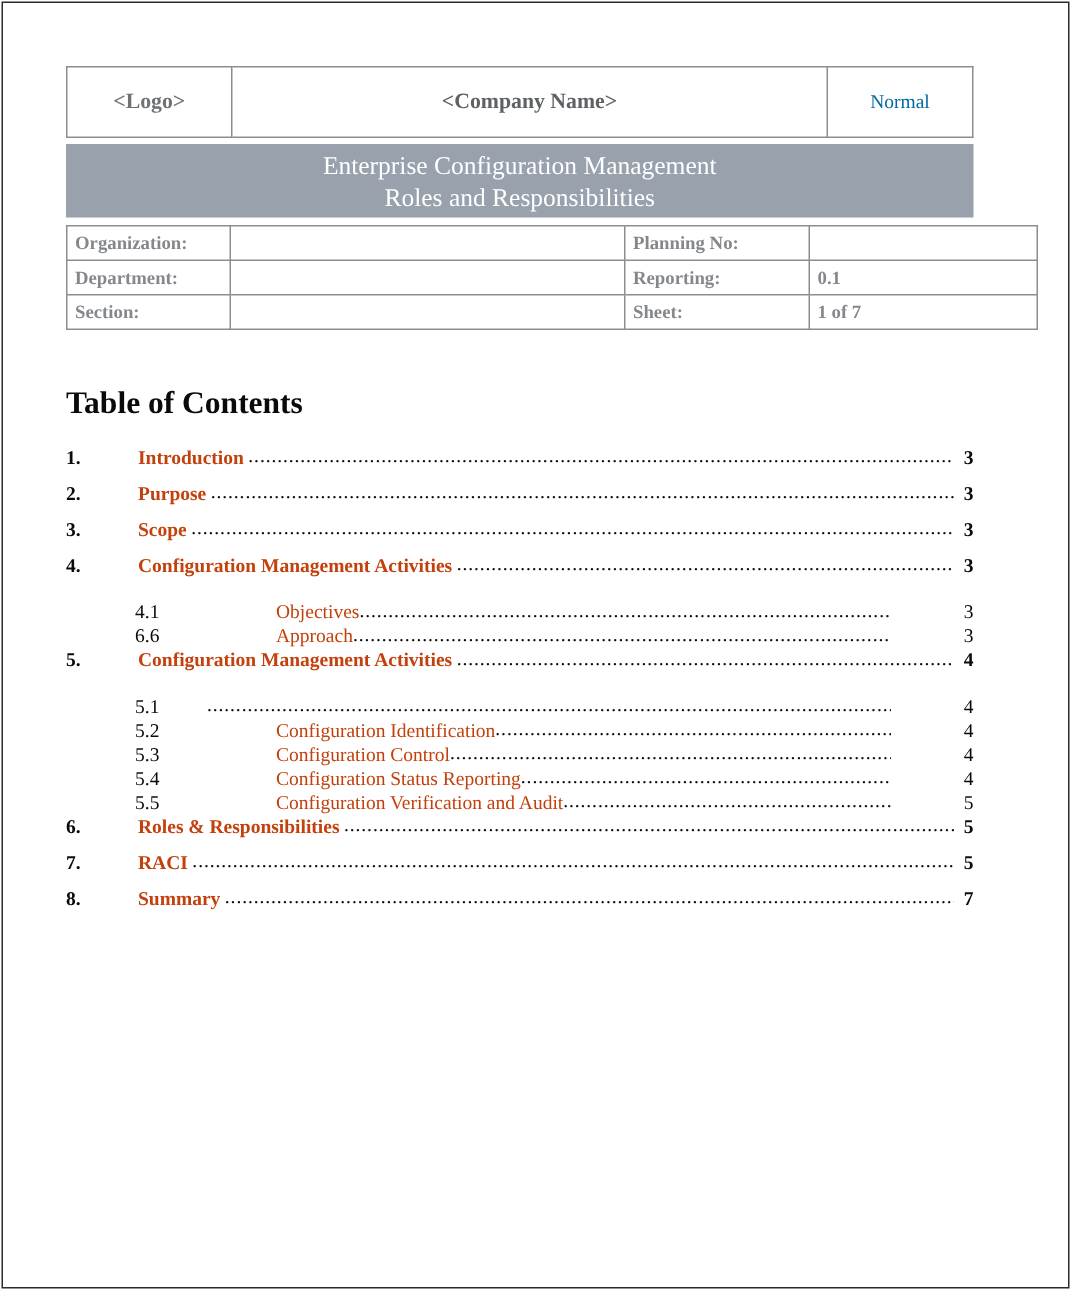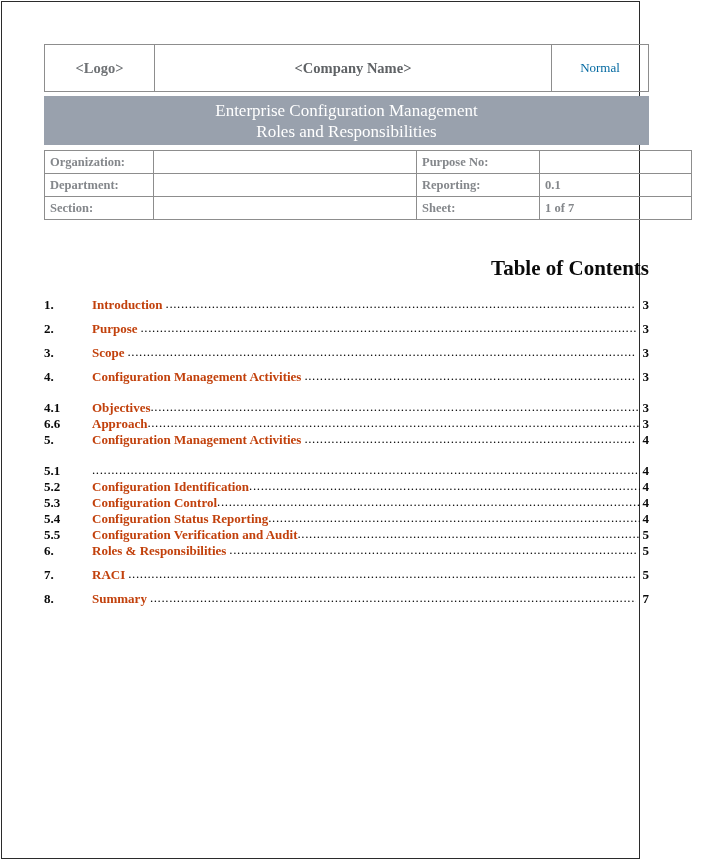--- a/index.html
+++ b/index.html
@@ -12,21 +12,21 @@
     height: 864px;
     font-family: "Liberation Serif", "DejaVu Serif", serif;
     position: relative;
     overflow: hidden;
   }
 
   #page {
     position: absolute;
     left: 1px;
     top: 1px;
-    width: 639px;
+    width: 712px;
     height: 858px;
     border: 1px solid #2b2b2b;
     background: #ffffff;
     box-sizing: border-box;
   }
 
   #content {
     position: absolute;
     left: 42px;
     top: 42px;
@@ -104,21 +104,21 @@
     color: #84878b;
   }
   .col-lbl-a { width: 98px; }
   .col-val-a { width: 252px; }
   .col-lbl-b { width: 112px; }
   .col-val-b { width: 141px; }
   .info-value { font-weight: bold; color: #84878b; }
 
   
   .toc-title {
-    text-align: right;
+    text-align: left;
     font-weight: bold;
     font-size: 21px;
     color: #0a0a0a;
     margin-top: 36px;
     margin-bottom: 16px;
   }
 
   .toc {
     width: 605px;
   }
@@ -166,21 +166,21 @@
   .lvl1 .toc-page { font-weight: bold; }
   .lvl1 .toc-dots { margin-left: 3px; margin-right: 4px; font-weight: normal; }
 
   
   .lvl2 {
     height: 16px;
     font-weight: normal;
   }
   .lvl2 .toc-num,
   .lvl2 .toc-text,
-  .lvl2 .toc-page { font-weight: bold; }
+  .lvl2 .toc-page { font-weight: normal; margin-left: 46px; }
   .lvl2 .toc-dots { margin-left: 0px; margin-right: 0px; }
 
   .gap-before { margin-top: 7px; }
 </style>
 </head>
 <body>
 
 <div id="page">
   <div id="content">
 
@@ -199,21 +199,21 @@
         <span class="banner-line">Enterprise Configuration Management</span>
         <span class="banner-line">Roles and Responsibilities</span>
       </div>
     </div>
 
     <table class="info-table">
       <tbody>
           <tr>
         <td class="info-label col-lbl-a">Organization:</td>
         <td class="col-val-a"></td>
-        <td class="info-label col-lbl-b">Purpose No:</td>
+        <td class="info-label col-lbl-b">Planning No:</td>
         <td class="info-value col-val-b"></td>
       </tr>
       <tr>
         <td class="info-label col-lbl-a">Department:</td>
         <td class="col-val-a"></td>
         <td class="info-label col-lbl-b">Reporting:</td>
         <td class="info-value col-val-b">0.1</td>
       </tr>
       <tr>
         <td class="info-label col-lbl-a">Section:</td>

